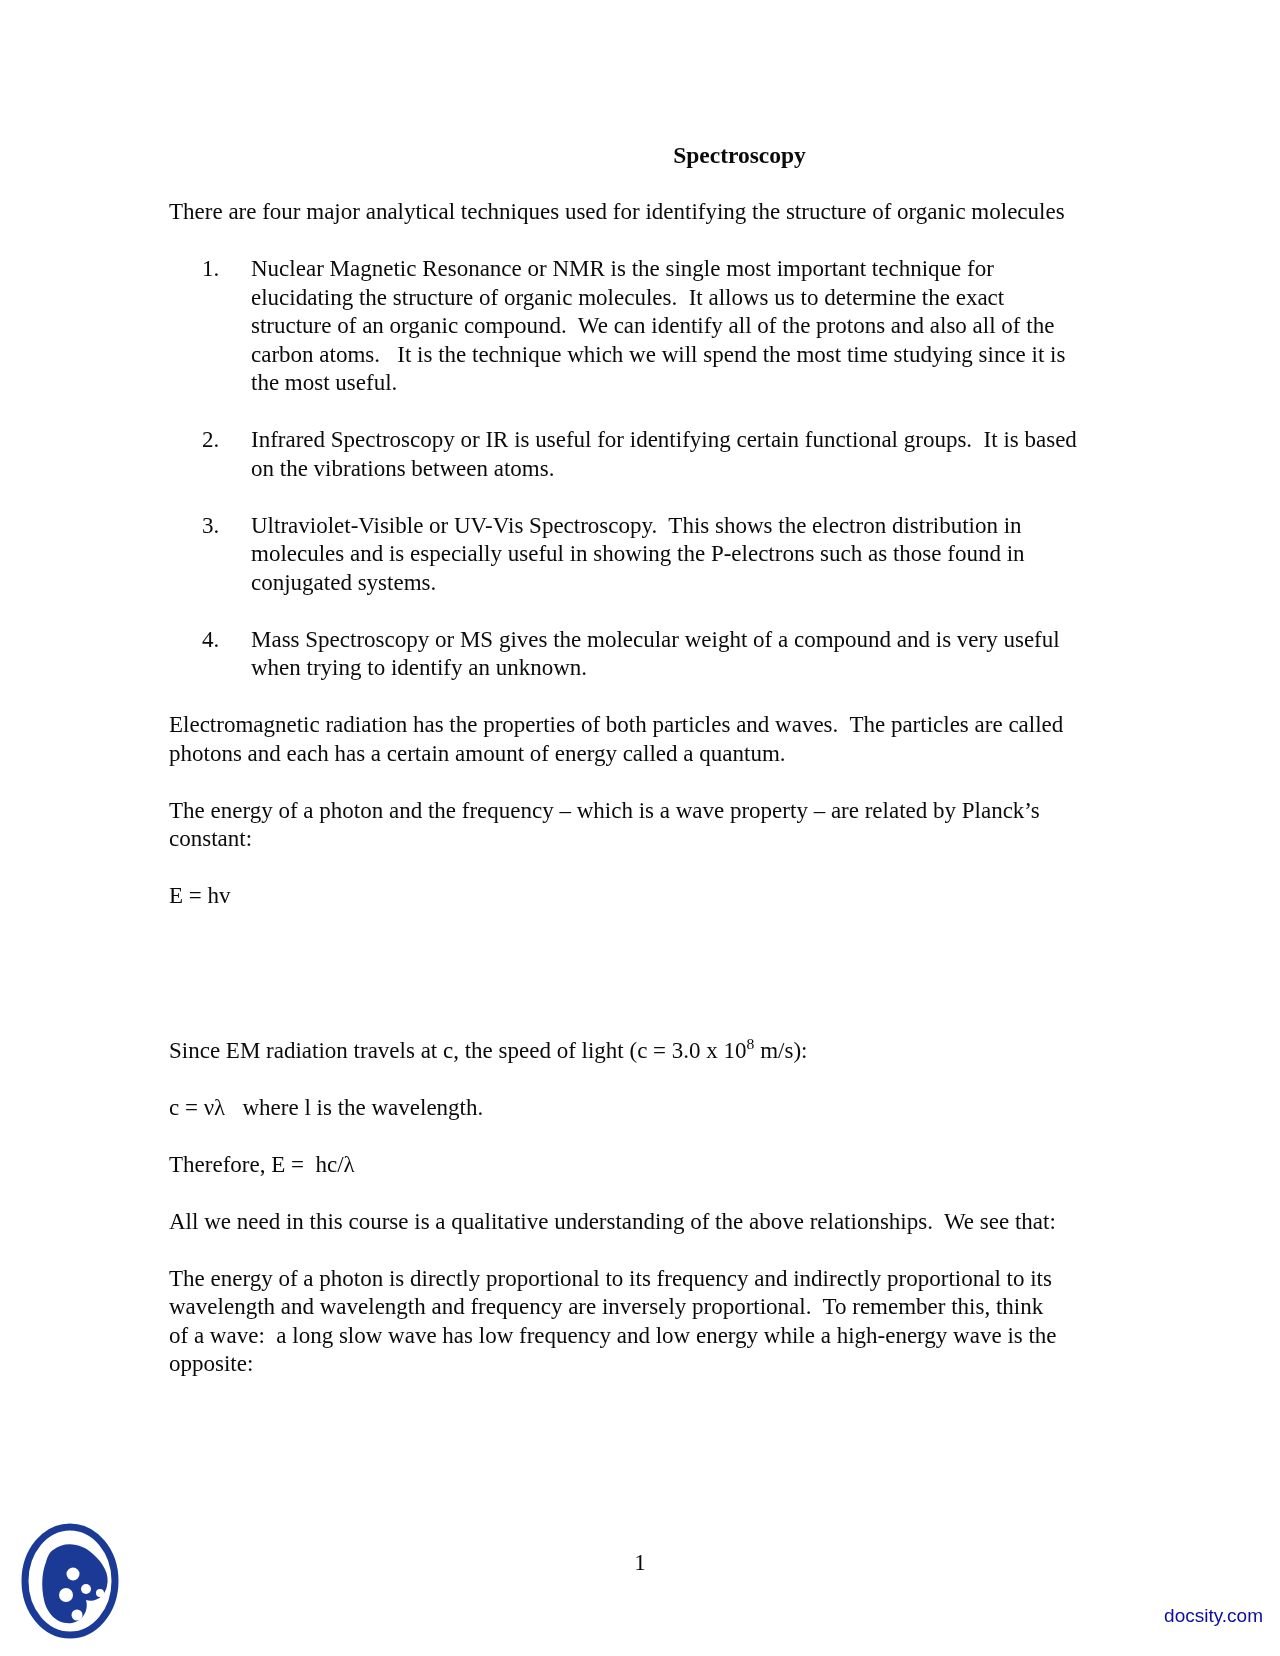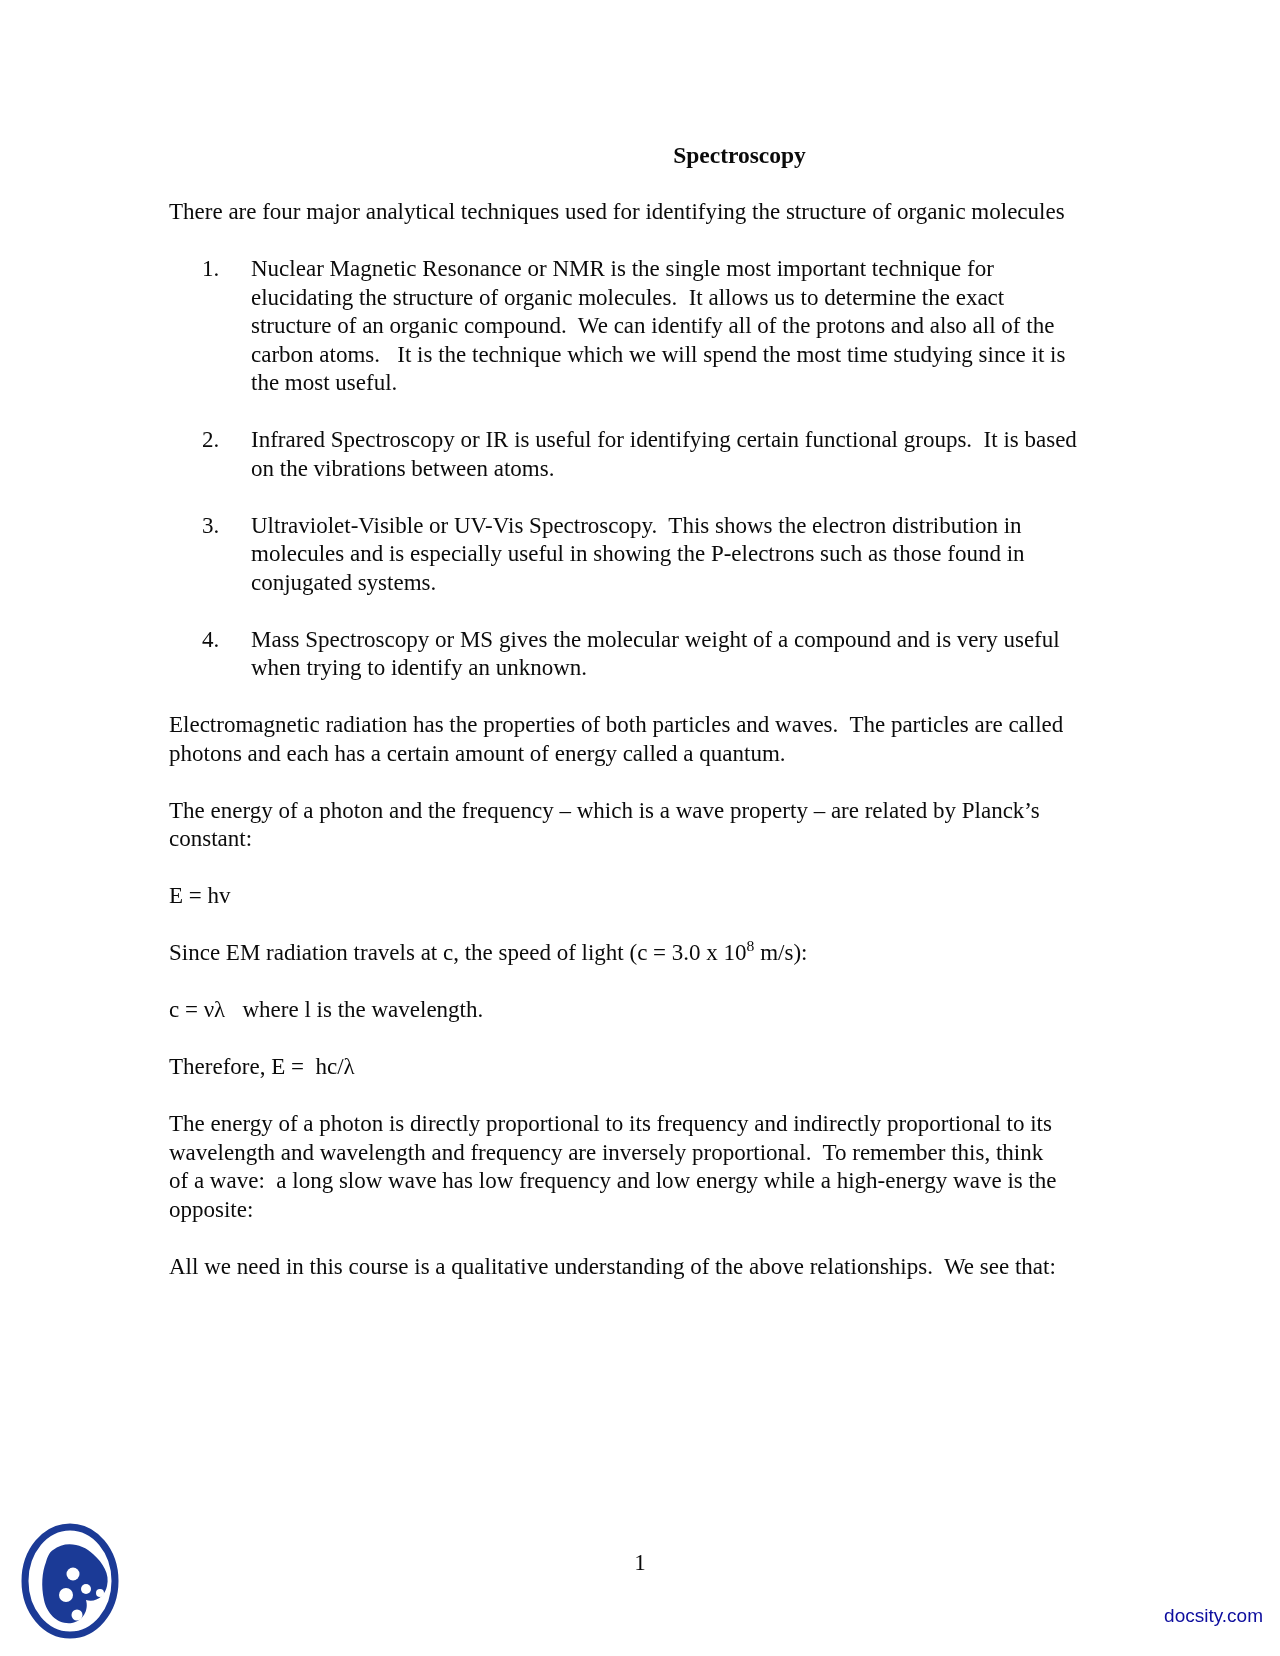--- a/index.html
+++ b/index.html
@@ -44,21 +44,21 @@
   }
   .li-text{
     flex:1 1 auto;
     white-space:pre-wrap;
   }
   .heading{
     margin:57px 0 0 0;
     white-space:pre-wrap;
   }
   .eq-block{margin:28.5px 0 0 0;}
-  .eq-row{display:flex;}
+  .eq-row{display:flex;flex-direction:column;}
   .eq-lhs{flex:0 0 126px;white-space:pre;}
   .eq-rhs{flex:1 1 auto;white-space:pre-wrap;}
   sup{
     font-size:0.68em;
     line-height:0;
     vertical-align:super;
   }
   .logo{
     position:absolute;
     left:20px;top:1522px;
@@ -135,26 +135,26 @@
         <span class="eq-lhs">E = hv</span>
       </div>
     </div>
 
     <p class="para"><span>Since EM radiation travels at c, the speed of light (c = 3.0 x 10</span><sup>8</sup><span> m/s):</span></p>
 
     <p class="para">c = νλ   where l is the wavelength.</p>
 
     <p class="para">Therefore, E =  hc/λ</p>
 
+    <p class="para">All we need in this course is a qualitative understanding of the above relationships.  We see that:</p>
+
     <p class="para">The energy of a photon is directly proportional to its frequency and indirectly proportional to its
 wavelength and wavelength and frequency are inversely proportional.  To remember this, think
 of a wave:  a long slow wave has low frequency and low energy while a high-energy wave is the
 opposite:</p>
-
-    <p class="para">All we need in this course is a qualitative understanding of the above relationships.  We see that:</p>
 
   </div>
 
   <div class="logo">
     <svg viewBox="0 0 100 118" xmlns="http://www.w3.org/2000/svg" aria-hidden="true">
       <ellipse cx="50" cy="59" rx="45" ry="54" fill="none" stroke="currentColor" stroke-width="7"></ellipse>
       <path fill="currentColor" d="M 33 28
         C 45 18, 63 22, 73 32
         C 83 41, 90 52, 87 64
         C 85 74, 76 81, 66 78

